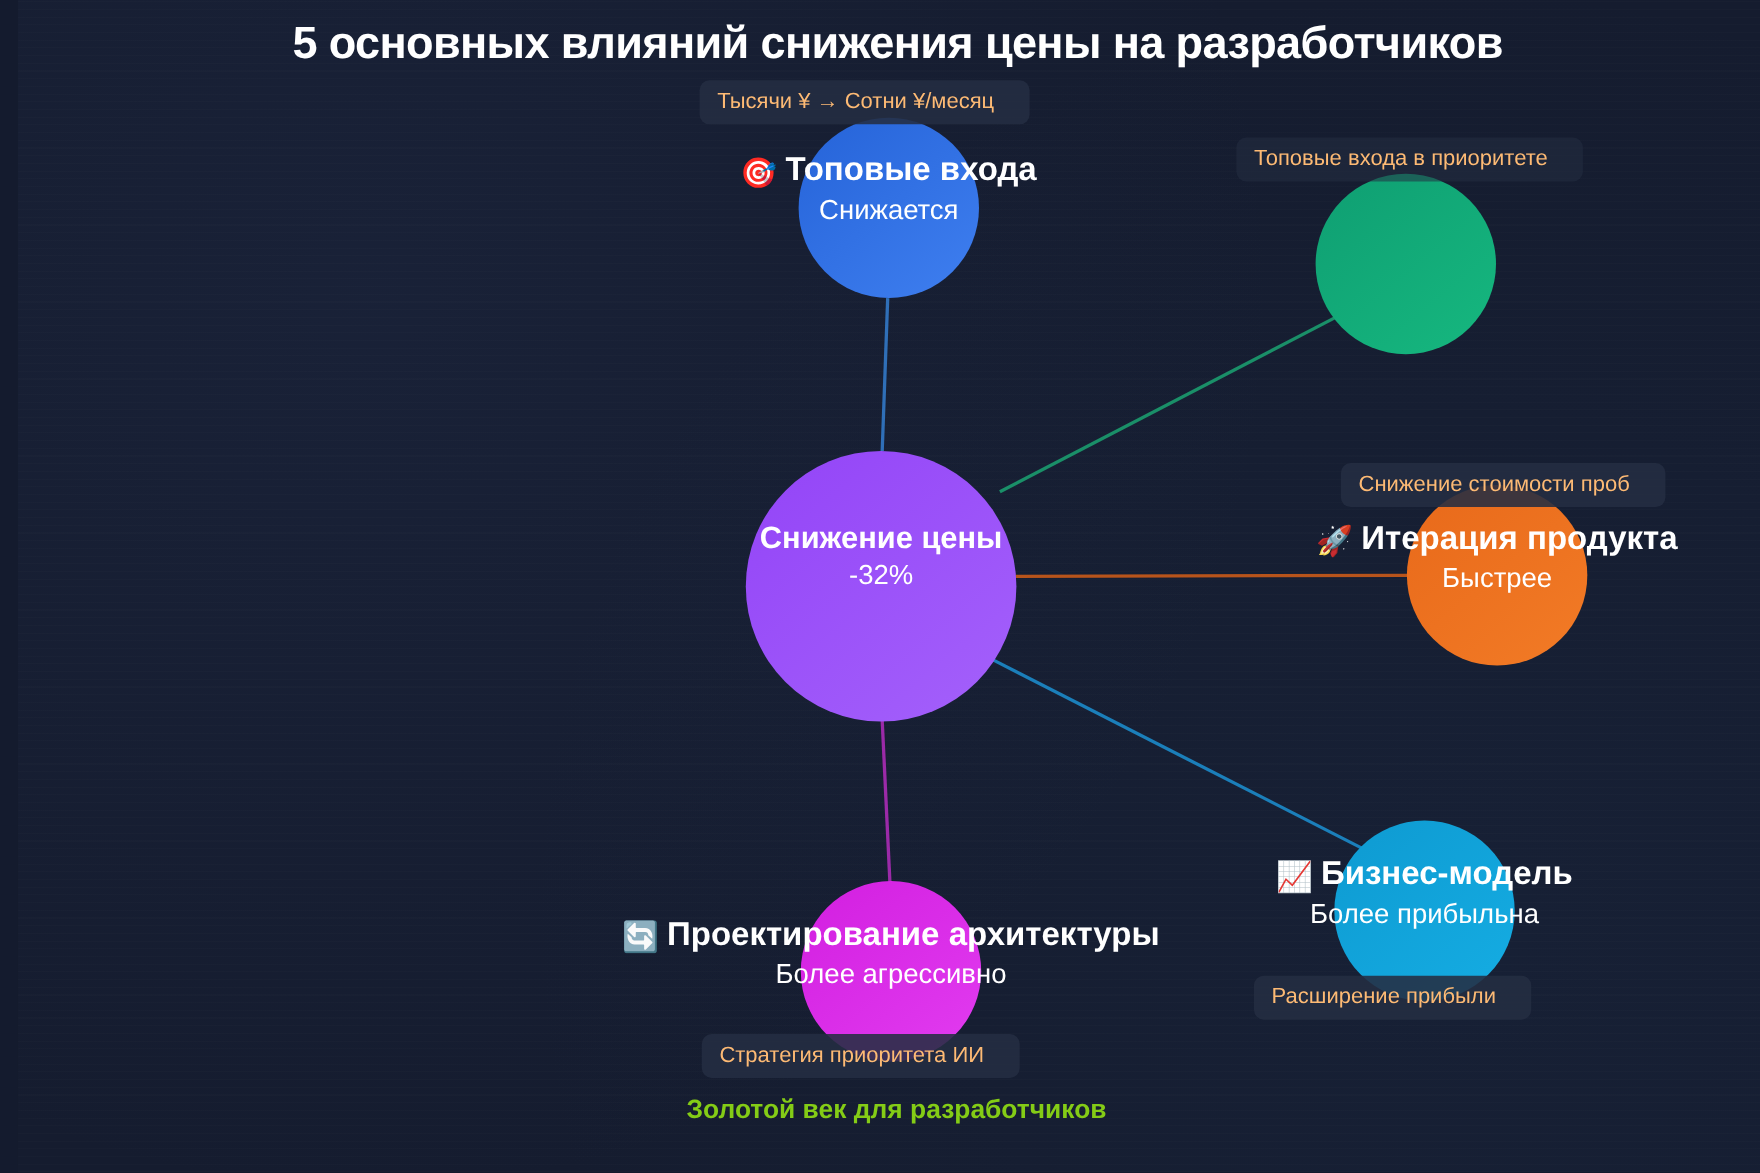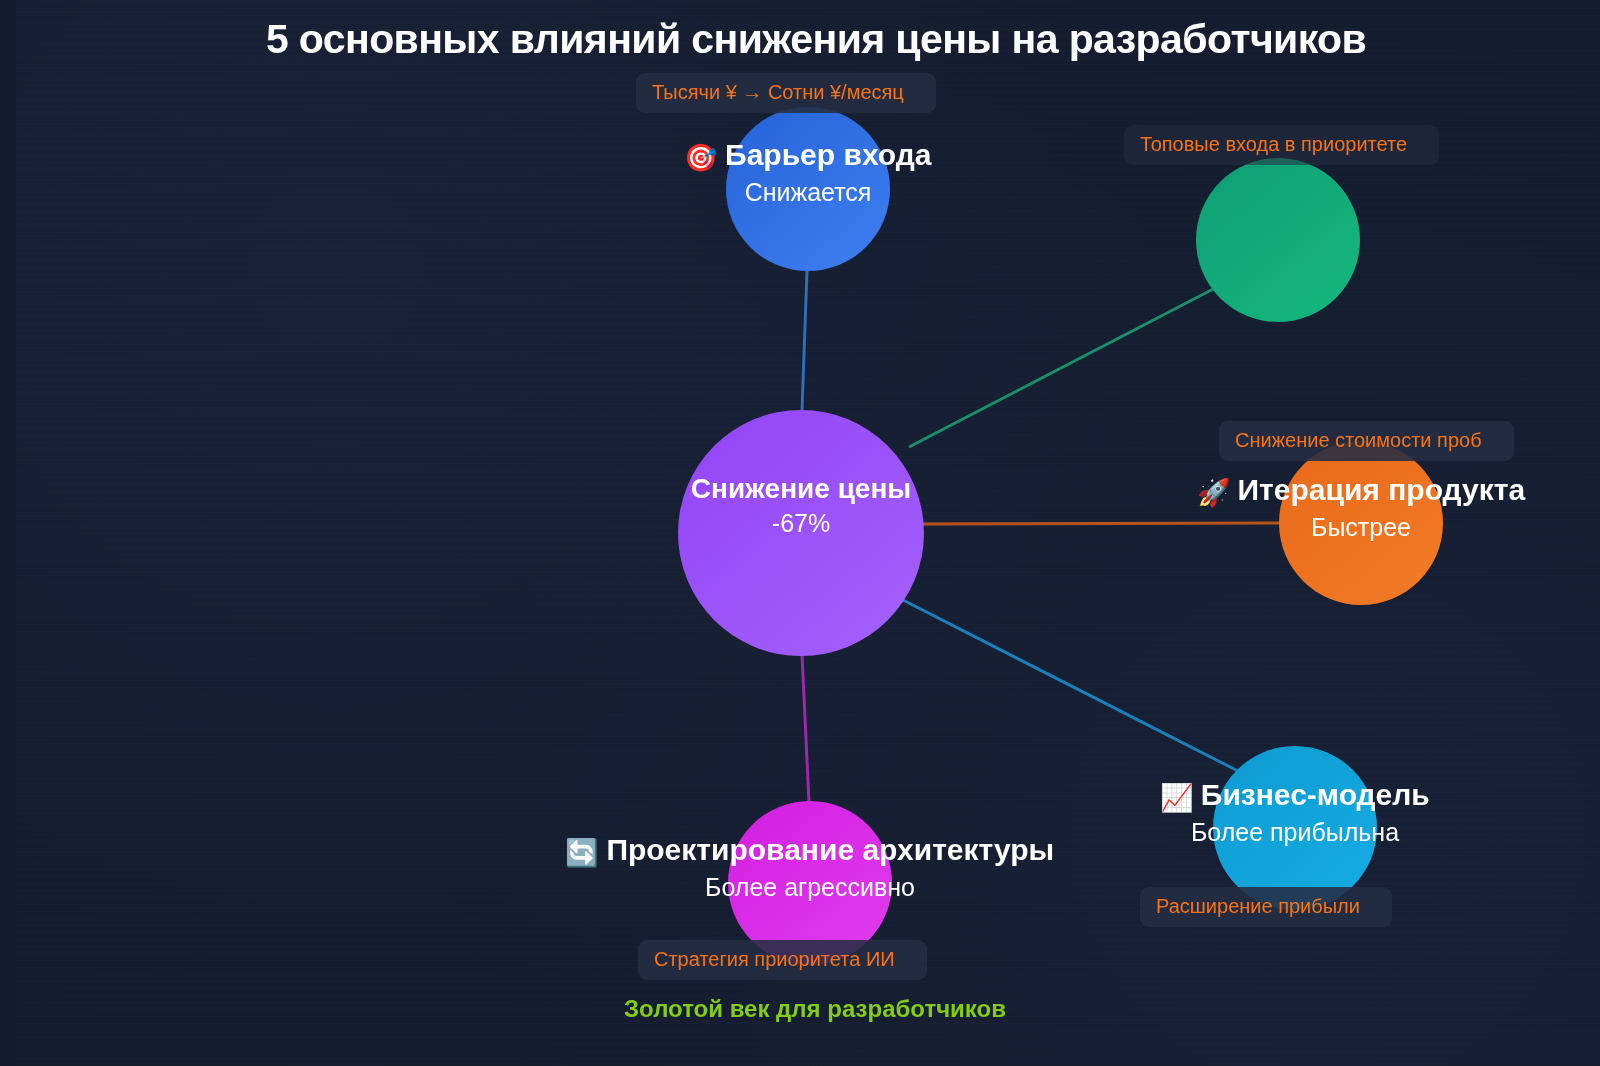--- a/index.html
+++ b/index.html
@@ -98,21 +98,21 @@
   .node-emoji {
     font-size: 27px;
     margin-right: 7px;
     vertical-align: -2px;
   }
 
   .badge {
     position: absolute;
     z-index: 4;
     background: rgba(36,46,66,0.88);
-    color: #f97316;
+    color: #fdba74;
     font-size: 20px;
     line-height: 1;
     padding: 9px 32px 11px 16px;
     border-radius: 9px;
     white-space: nowrap;
   }
 </style>
 </head>
 <body>
 
@@ -141,25 +141,25 @@
               background: linear-gradient(140deg,#0e9ad1 0%,#15ade3 100%);"></div>
 
   <div class="node" style="left:712px; top:801px; width:164px; height:164px;
               background: linear-gradient(140deg,#d21fe0 0%,#e23cf0 100%);"></div>
 
   <div class="node" style="left:662px; top:410px; width:246px; height:246px;
               background: linear-gradient(140deg,#9344f7 0%,#a461fb 100%);"></div>
 
   <div class="node-label" style="left:535px; top:473px; width:500px;">
     <span class="node-title center-title">Снижение цены</span>
-    <span class="node-sub">-67%</span>
+    <span class="node-sub">-32%</span>
   </div>
 
   <div class="node-label" style="left:542px; top:138px; width:500px;">
-    <span class="node-title"><span class="node-emoji">🎯</span><span>Барьер входа</span></span>
+    <span class="node-title"><span class="node-emoji">🎯</span><span>Топовые входа</span></span>
     <span class="node-sub">Снижается</span>
   </div>
 
 
   <div class="node-label" style="left:1095px; top:473px; width:500px;">
     <span class="node-title"><span class="node-emoji">🚀</span><span>Итерация продукта</span></span>
     <span class="node-sub">Быстрее</span>
   </div>
 
   <div class="node-label" style="left:1029px; top:778px; width:500px;">

